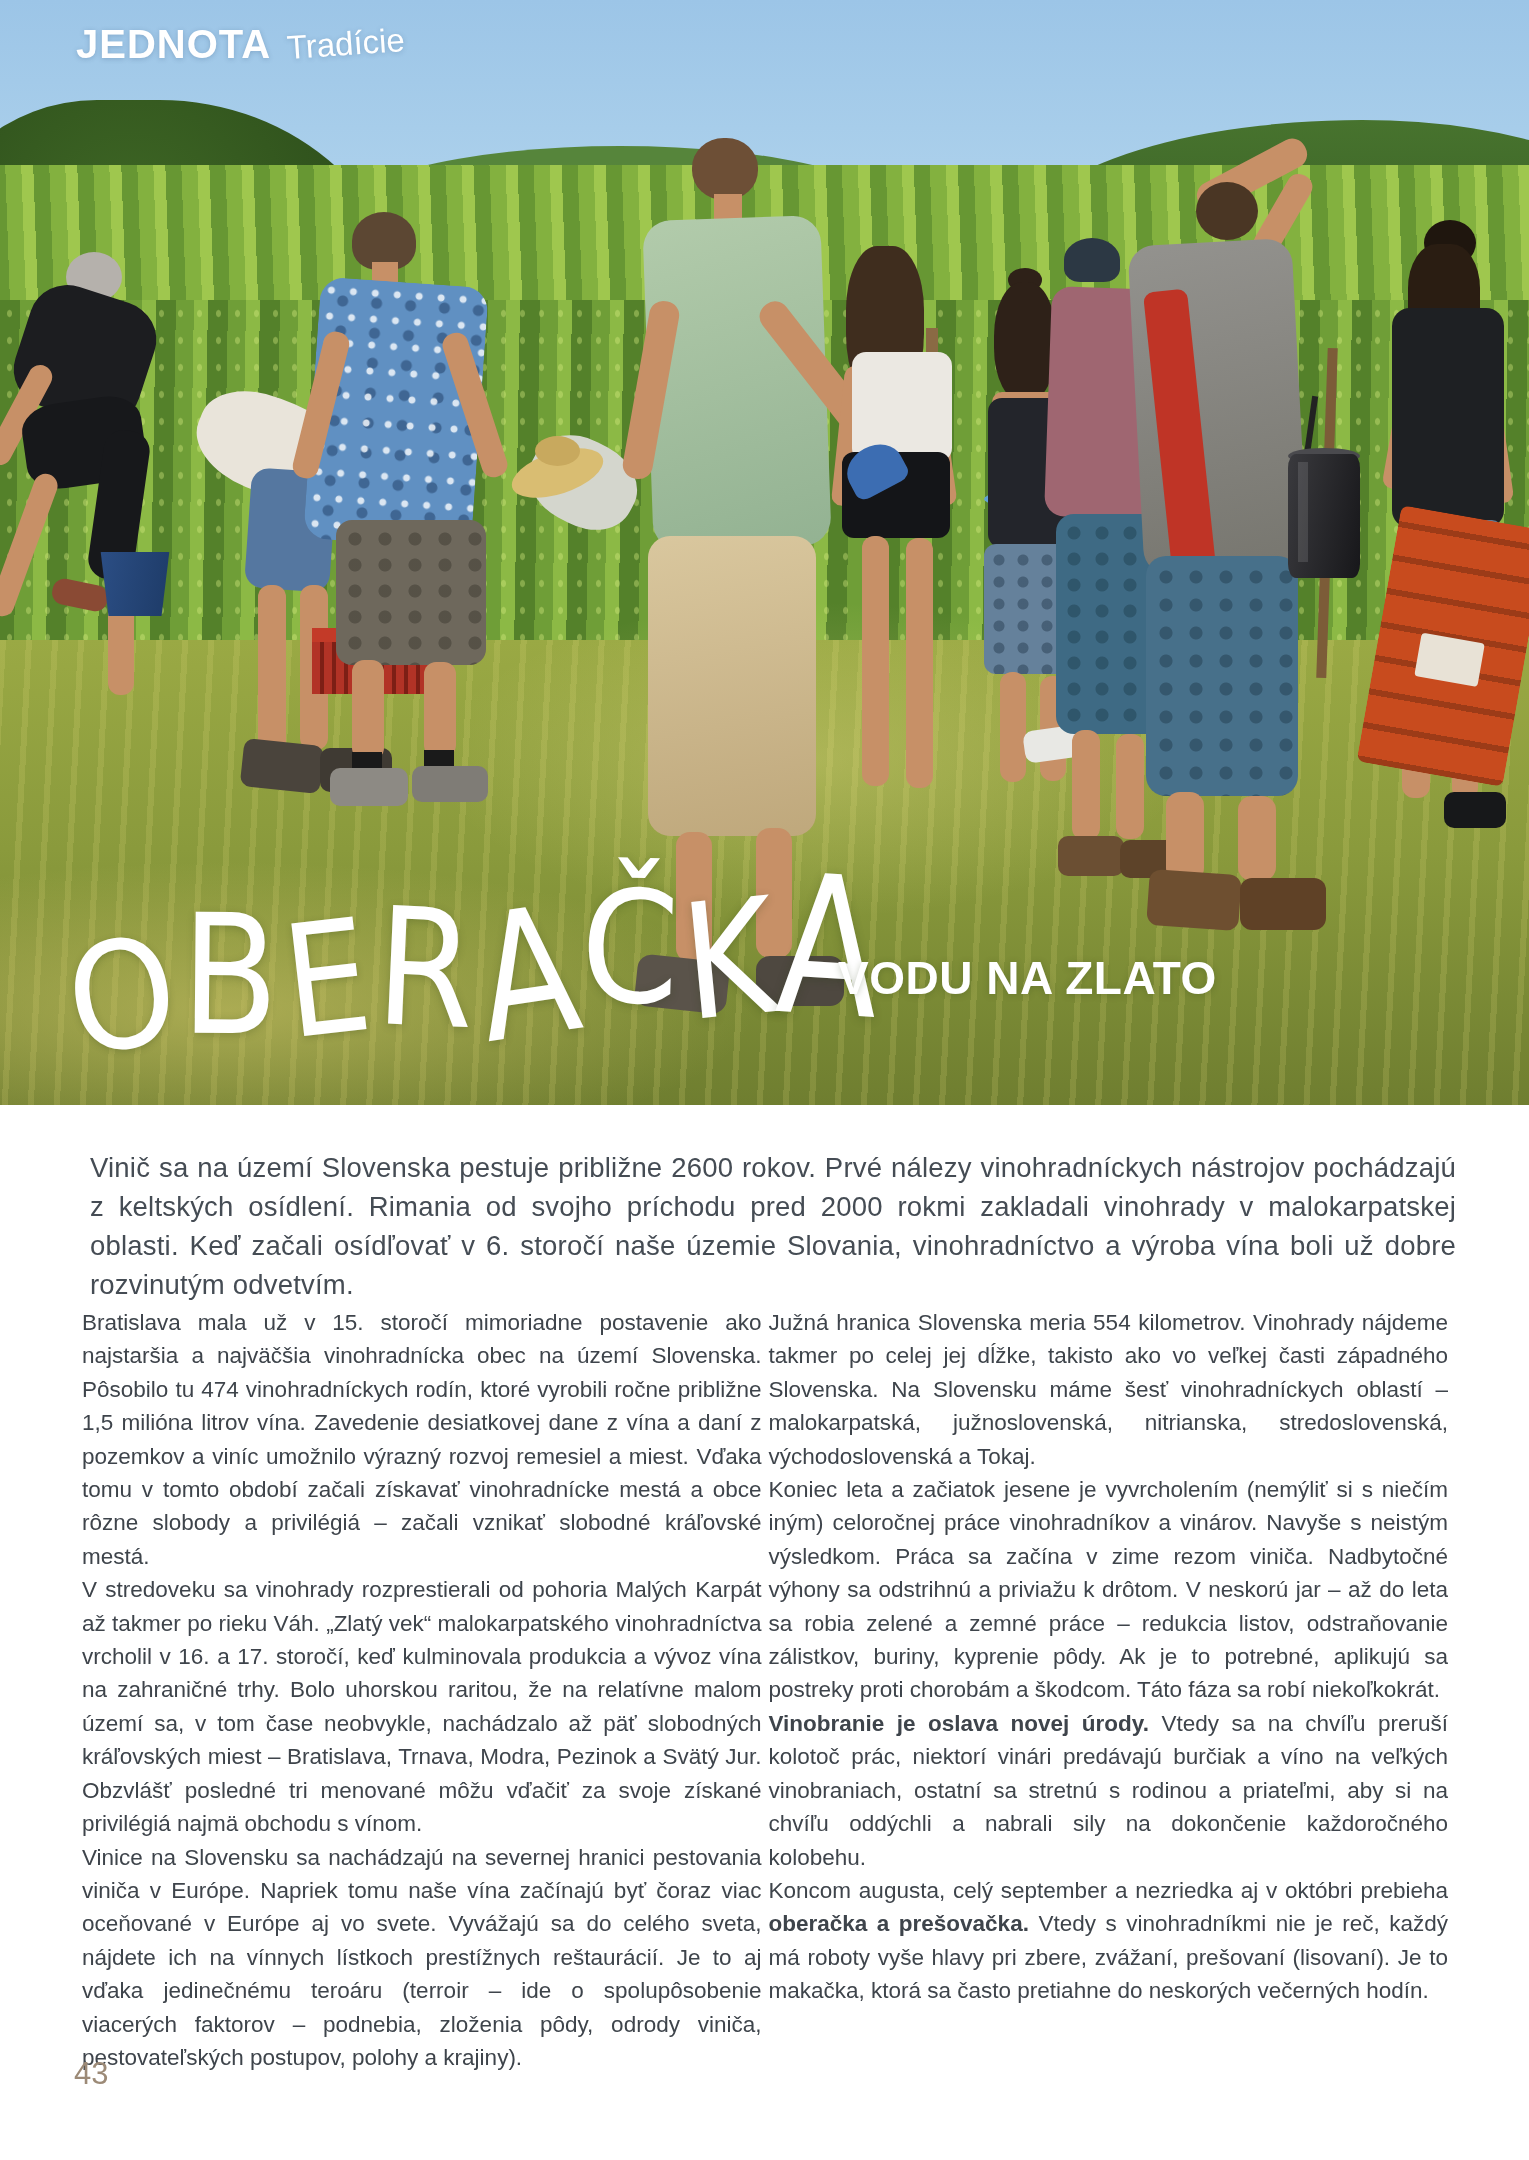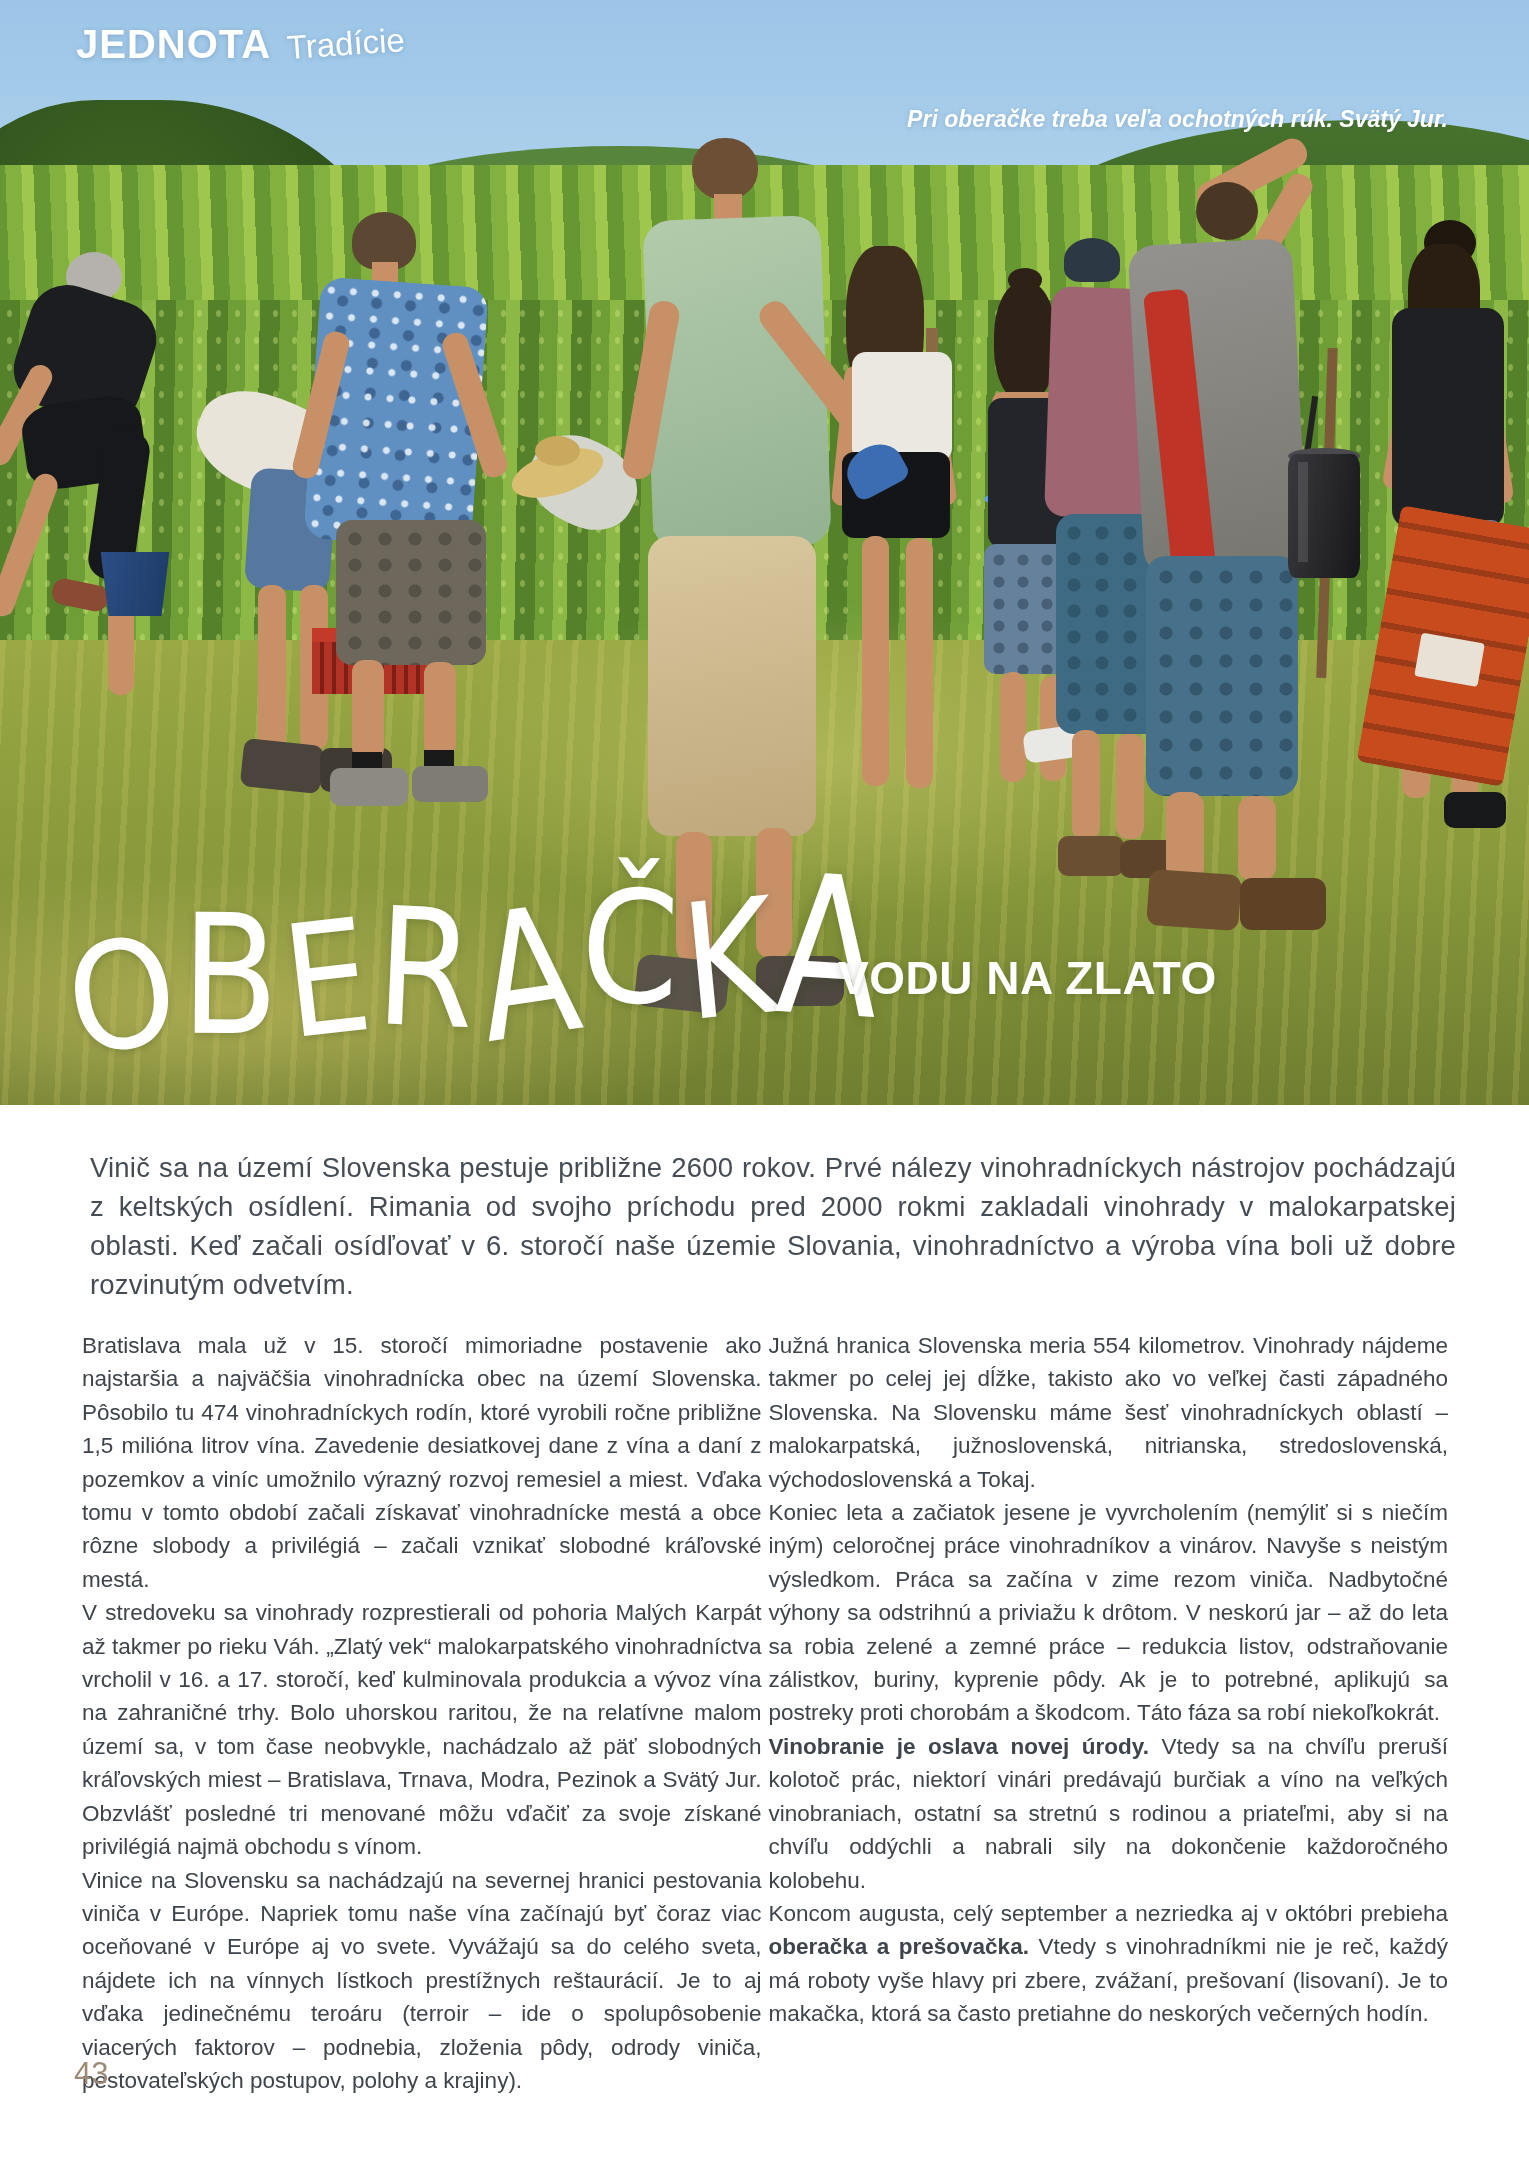--- a/index.html
+++ b/index.html
@@ -43,21 +43,21 @@
   .script-title span:nth-child(4){transform:rotate(5deg) translateY(-4px) scale(.95,1.1);}
   .script-title span:nth-child(5){transform:rotate(-6deg) translateY(6px) scale(.97,1.18);}
   .script-title span:nth-child(6){transform:rotate(4deg) translateY(-16px) scale(.95,1.05);}
   .script-title span:nth-child(7){transform:rotate(-3deg) scale(.95,1.08);}
   .script-title span:nth-child(8){transform:rotate(6deg) translateY(-8px) scale(1,1.3);}
   .hero-title{left:838px;top:948px;color:#fff;font-size:46px;font-weight:800;line-height:1.32;
       letter-spacing:.5px;text-shadow:0 1px 7px rgba(40,60,20,.25);white-space:nowrap;}
   
   .lead{position:absolute;left:82px;top:1140px;width:1366px;margin:8px;font-size:27.5px;line-height:1.42;
       text-align:justify;color:#454c54;letter-spacing:.2px;}
-  .columns{position:absolute;left:82px;top:1306px;width:1366px;display:flex;gap:7px;margin-top:23px;}
+  .columns{position:absolute;left:82px;top:1306px;width:1366px;display:flex;gap:7px;}
   .col{flex:1;font-size:22.5px;line-height:1.485;text-align:justify;color:#3e444b;}
   .col p{margin:0;}
   .subhead{color:#5aa03c;font-size:23.5px;font-weight:700;letter-spacing:.3px;margin:24px 0 10px 0;text-align:left;}
   strong{font-weight:700;}
   .page-number{position:absolute;left:74px;top:2056px;font-size:31px;color:#9c8a77;}
 </style>
 </head>
 <body>
 
 <div class="page">
@@ -217,21 +217,20 @@
       <div class="s" style="left:3px;top:302px;width:148px;height:260px;border-radius:8px;transform:rotate(10deg);
            background:repeating-linear-gradient(0deg,rgba(0,0,0,.22) 0 6px,rgba(0,0,0,0) 6px 34px),#c84b1e;">
         <div class="s" style="left:42px;top:122px;width:64px;height:44px;background:#e8e2d6;border-radius:4px;"></div>
       </div>
       <div class="s" style="left:69px;top:578px;width:62px;height:36px;border-radius:10px;background:#17181a;"></div>
     </div>
 
     <div class="s logo">
       <span class="logo-main">JEDNOTA</span><span class="logo-script">Tradície</span>
     </div>
-    <div class="s caption">Pri oberačke treba veľa ochotných rúk. Svätý Jur.</div>
     <div class="s script-title">
         <span>O</span>
         <span>B</span>
         <span>E</span>
         <span>R</span>
         <span>A</span>
         <span>Č</span>
         <span>K</span>
         <span>A</span>
       </div>

